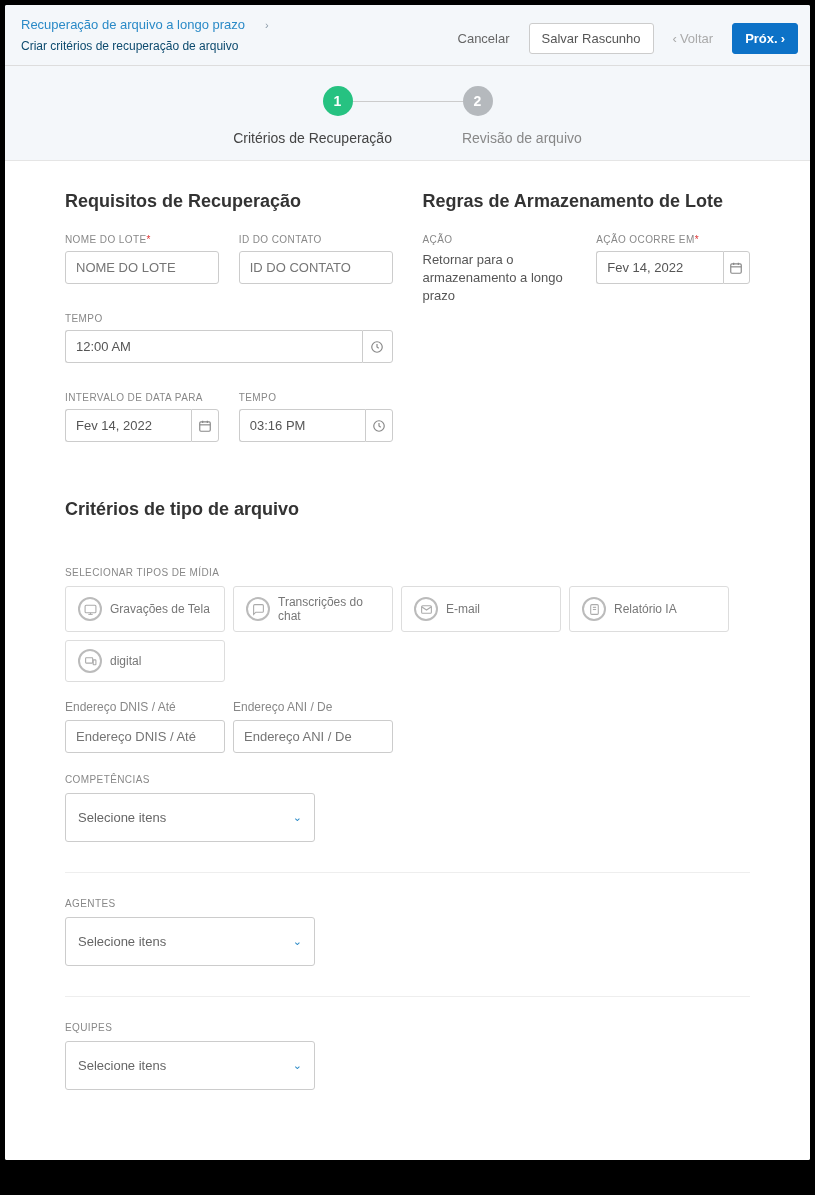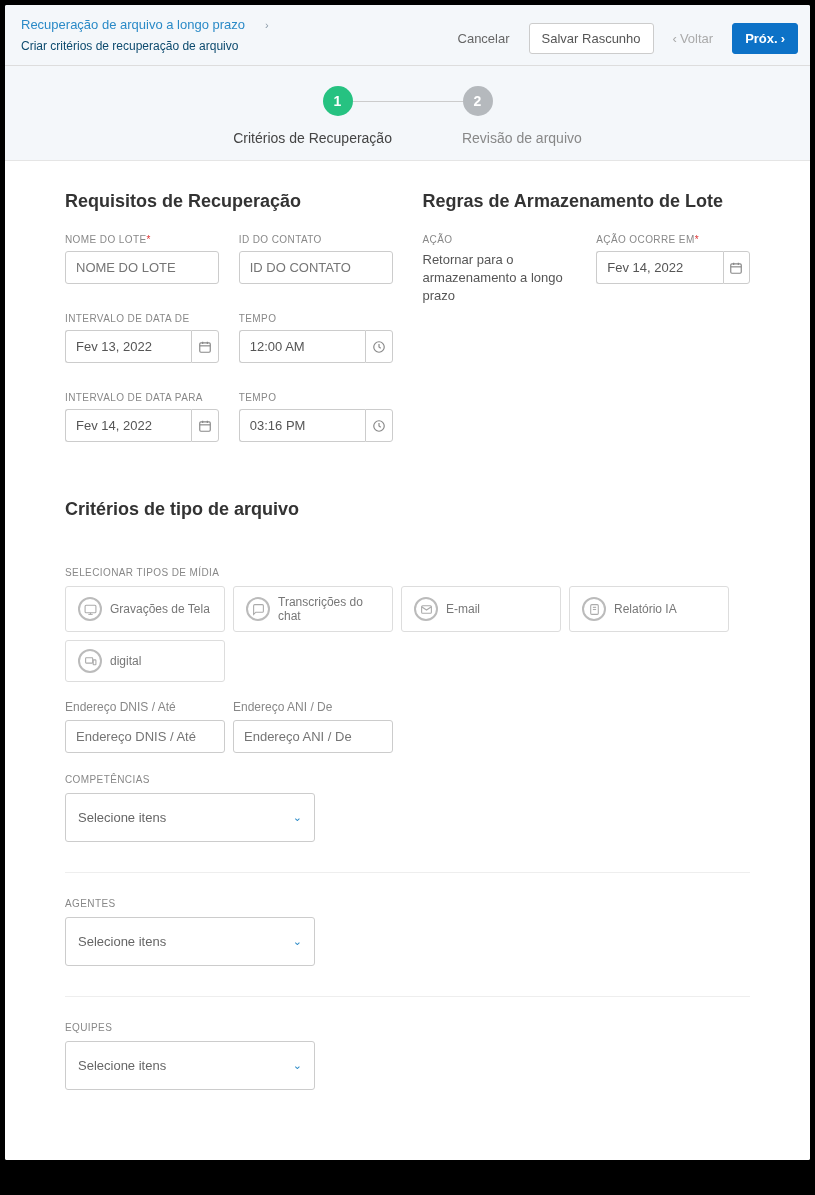--- a/index.html
+++ b/index.html
@@ -100,98 +100,84 @@
             <input class="input" placeholder="NOME DO LOTE" style="">
           </div>
           <div class="field">
             <span class="field-label">ID DO CONTATO</span>
             <input class="input" placeholder="ID DO CONTATO" style="">
           </div>
         </div>
 
         <div class="field-row">
           <div class="field">
-            <span class="field-label">INTERVALO DE DATA DE</span>
-            <div class="input-group">
-              <input class="input" value="Fev 13, 2022" style="">
+            <span class="field-label">TEMPO</span>
+            <div class="input-group">
+              <input class="input" value="12:00 AM" style="">
+              <div class="input-addon">
+                <svg viewBox="0 0 24 24" width="14" height="14" fill="none" stroke="currentColor" stroke-width="2">
+                    <circle cx="12" cy="12" r="9"></circle>
+                    <polyline points="12 7 12 12 15 14"></polyline>
+                  </svg>
+              </div>
+            </div>
+          </div>
+        </div>
+
+        <div class="field-row">
+          <div class="field">
+            <span class="field-label">INTERVALO DE DATA PARA</span>
+            <div class="input-group">
+              <input class="input" value="Fev 14, 2022" style="">
               <div class="input-addon">
                 <svg viewBox="0 0 24 24" width="14" height="14" fill="none" stroke="currentColor" stroke-width="2">
                     <rect x="3" y="5" width="18" height="16" rx="2"></rect>
                     <line x1="3" y1="10" x2="21" y2="10"></line>
                     <line x1="8" y1="3" x2="8" y2="7"></line>
                     <line x1="16" y1="3" x2="16" y2="7"></line>
                   </svg>
               </div>
             </div>
           </div>
           <div class="field">
             <span class="field-label">TEMPO</span>
             <div class="input-group">
-              <input class="input" value="12:00 AM" style="">
+              <input class="input" value="03:16 PM" style="">
               <div class="input-addon">
                 <svg viewBox="0 0 24 24" width="14" height="14" fill="none" stroke="currentColor" stroke-width="2">
                     <circle cx="12" cy="12" r="9"></circle>
                     <polyline points="12 7 12 12 15 14"></polyline>
                   </svg>
               </div>
             </div>
           </div>
         </div>
-
-        <div class="field-row">
-          <div class="field">
-            <span class="field-label">INTERVALO DE DATA PARA</span>
+      </div>
+
+      <div class="col-right">
+        <h2>Regras de Armazenamento de Lote</h2>
+        <div class="field-row">
+          <div class="field">
+            <span class="field-label">AÇÃO</span>
+            <div class="static-text">Retornar para o armazenamento a longo prazo</div>
+          </div>
+          <div class="field">
+            <span class="field-label"><span>AÇÃO OCORRE EM</span><span class="req">*</span></span>
             <div class="input-group">
               <input class="input" value="Fev 14, 2022" style="">
               <div class="input-addon">
                 <svg viewBox="0 0 24 24" width="14" height="14" fill="none" stroke="currentColor" stroke-width="2">
                     <rect x="3" y="5" width="18" height="16" rx="2"></rect>
                     <line x1="3" y1="10" x2="21" y2="10"></line>
                     <line x1="8" y1="3" x2="8" y2="7"></line>
                     <line x1="16" y1="3" x2="16" y2="7"></line>
                   </svg>
               </div>
             </div>
           </div>
-          <div class="field">
-            <span class="field-label">TEMPO</span>
-            <div class="input-group">
-              <input class="input" value="03:16 PM" style="">
-              <div class="input-addon">
-                <svg viewBox="0 0 24 24" width="14" height="14" fill="none" stroke="currentColor" stroke-width="2">
-                    <circle cx="12" cy="12" r="9"></circle>
-                    <polyline points="12 7 12 12 15 14"></polyline>
-                  </svg>
-              </div>
-            </div>
-          </div>
-        </div>
-      </div>
-
-      <div class="col-right">
-        <h2>Regras de Armazenamento de Lote</h2>
-        <div class="field-row">
-          <div class="field">
-            <span class="field-label">AÇÃO</span>
-            <div class="static-text">Retornar para o armazenamento a longo prazo</div>
-          </div>
-          <div class="field">
-            <span class="field-label"><span>AÇÃO OCORRE EM</span><span class="req">*</span></span>
-            <div class="input-group">
-              <input class="input" value="Fev 14, 2022" style="">
-              <div class="input-addon">
-                <svg viewBox="0 0 24 24" width="14" height="14" fill="none" stroke="currentColor" stroke-width="2">
-                    <rect x="3" y="5" width="18" height="16" rx="2"></rect>
-                    <line x1="3" y1="10" x2="21" y2="10"></line>
-                    <line x1="8" y1="3" x2="8" y2="7"></line>
-                    <line x1="16" y1="3" x2="16" y2="7"></line>
-                  </svg>
-              </div>
-            </div>
-          </div>
         </div>
       </div>
     </div>
 
     <div class="section">
       <h2>Critérios de tipo de arquivo</h2>
       <div style="height:20px"></div>
       <span class="field-label">SELECIONAR TIPOS DE MÍDIA</span>
       <div style="height:6px"></div>
       <div class="media-grid">

